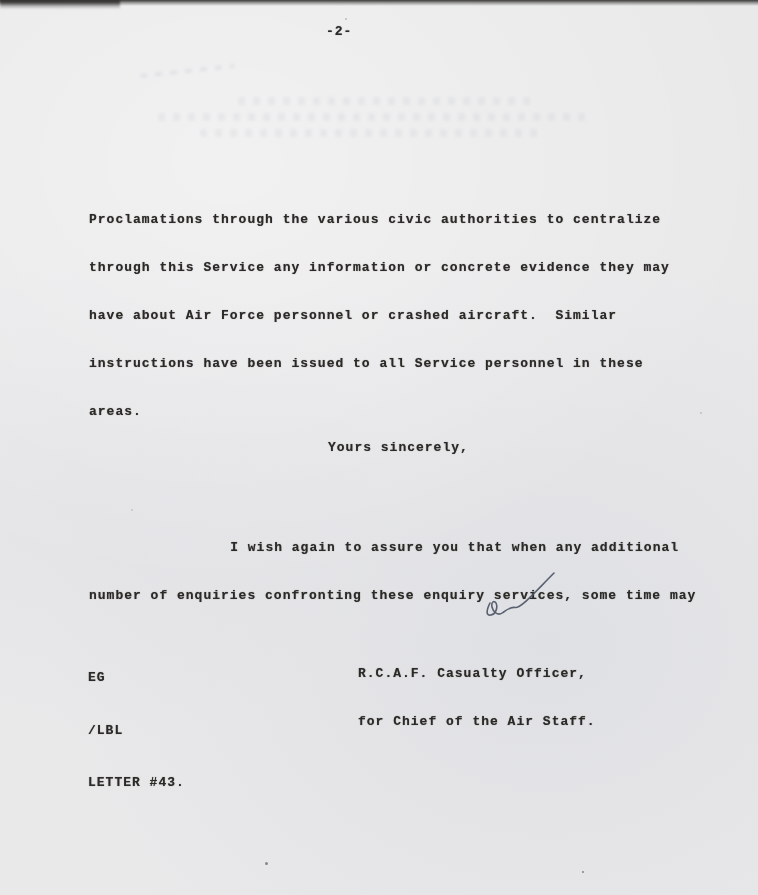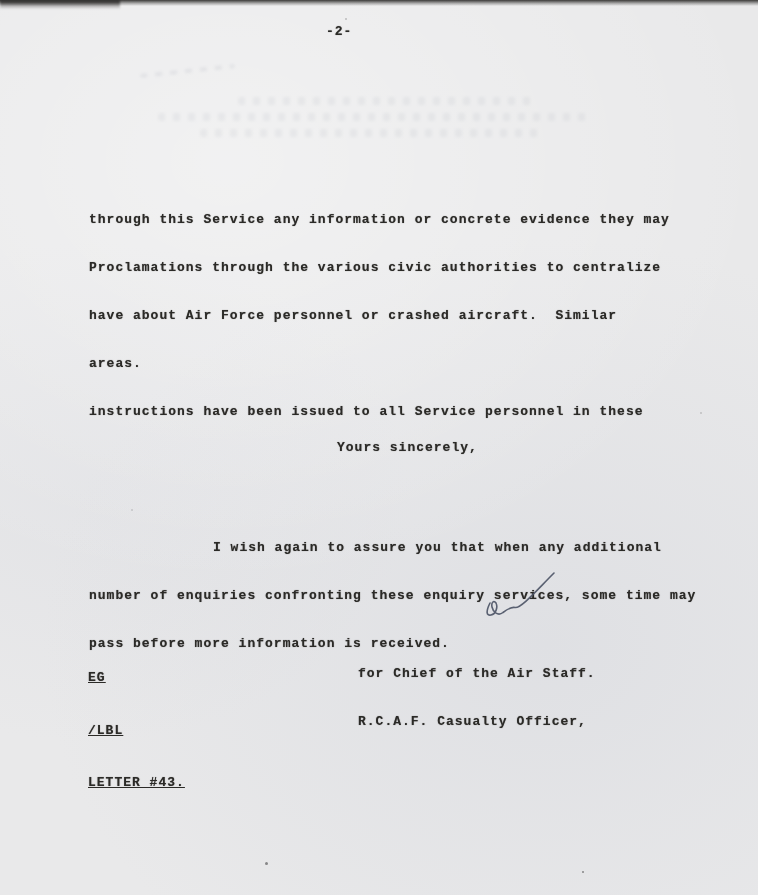--- a/index.html
+++ b/index.html
@@ -17,24 +17,24 @@
     font-weight:700;font-size:13px;line-height:16px;letter-spacing:1px;
     color:#2b2a27;text-shadow:0 0 1px rgba(43,42,39,.6);
     white-space:pre;filter:blur(.2px);
   }
   .pagenum{left:326px;top:24px;}
   .bodytext{left:89px;top:148px;}
   .para{margin:0;}
   .para .line{height:16px;}
   .m24{margin-top:24px;}
   .m28{margin-top:28px;}
-  .indent{padding-left:124px;}
-  .closing{left:337px;top:440px;}
+  .indent{padding-left:124px;text-align:center;}
+  .closing{left:328px;top:440px;}
   .refblock{left:88px;top:634px;line-height:17.5px;}
-  .refblock .line{height:17.5px;text-decoration:underline;}
+  .refblock .line{height:17.5px;}
   .sigblock{left:358px;top:634px;}
   .scan-edge{position:absolute;left:0;top:0;width:758px;height:6px;
     background:linear-gradient(180deg,rgba(45,44,42,.92),rgba(45,44,42,.35) 55%,rgba(45,44,42,0));}
   .scan-corner{position:absolute;left:0;top:0;width:120px;height:9px;
     background:linear-gradient(180deg,rgba(33,32,30,.85),rgba(33,32,30,0));filter:blur(1px);}
   .ghost{position:absolute;height:8px;border-radius:3px;
     background:repeating-linear-gradient(90deg,rgba(120,126,145,.55) 0 7px,rgba(120,126,145,0) 7px 15px);
     opacity:.14;filter:blur(1.6px);}
   .g1{left:238px;top:97px;width:300px;}
   .g2{left:158px;top:113px;width:430px;}
@@ -58,52 +58,51 @@
 
   <div class="ghost g4"></div>
   <div class="ghost g1"></div>
   <div class="ghost g2"></div>
   <div class="ghost g3"></div>
 
   <div class="typed pagenum">-2-</div>
 
   <div class="typed bodytext">
     <div class="para">
+      <div class="line">Proclamations through the various civic authorities to centralize</div>
       <div class="line">through this Service any information or concrete evidence they may</div>
-      <div class="line">Proclamations through the various civic authorities to centralize</div>
       <div class="line">have about Air Force personnel or crashed aircraft.  Similar</div>
+      <div class="line">instructions have been issued to all Service personnel in these</div>
       <div class="line">areas.</div>
-      <div class="line">instructions have been issued to all Service personnel in these</div>
     </div>
     <div class="para m24">
       <div class="line indent">I wish again to assure you that when any additional</div>
       <div class="line">number of enquiries confronting these enquiry services, some time may</div>
-      <div class="line">pass before more information is received.</div>
     </div>
     <div class="para m28">
       
       
     </div>
   </div>
 
   <div class="typed closing">Yours sincerely,</div>
 
   <svg class="sigmark" width="100" height="52" viewBox="0 0 100 52">
     <path d="M 22,33 C 18,41 18,46 23,45 C 28,44 30,37 28,33 C 26,30 23,32 24,37 C 25,42 30,46.5 35,42.5 C 39,39.5 43,36.5 47,37.5 C 53,38.5 68,21 86,3" fill="none" stroke="#4a5264" stroke-width="1.6" stroke-linecap="round" opacity="0.9"></path>
   </svg>
 
   <div class="typed refblock">
     <div class="line">EG</div>
     <div class="line">/LBL</div>
     <div class="line">LETTER #43.</div>
   </div>
 
   <div class="typed sigblock">
+    <div class="line">R.C.A.F. Casualty Officer,</div>
     <div class="line">for Chief of the Air Staff.</div>
-    <div class="line">R.C.A.F. Casualty Officer,</div>
   </div>
 
   <div class="speck s1"></div>
   <div class="speck s2"></div>
   <div class="speck s3"></div>
   <div class="speck s4"></div>
   <div class="speck s5"></div>
 
 </div>
 

